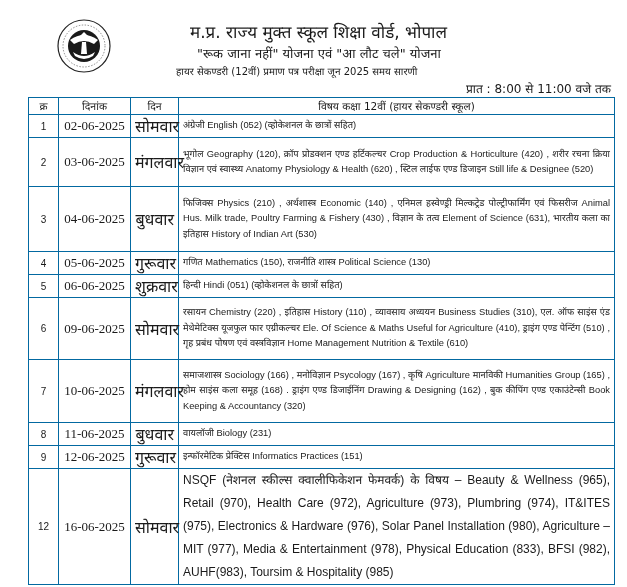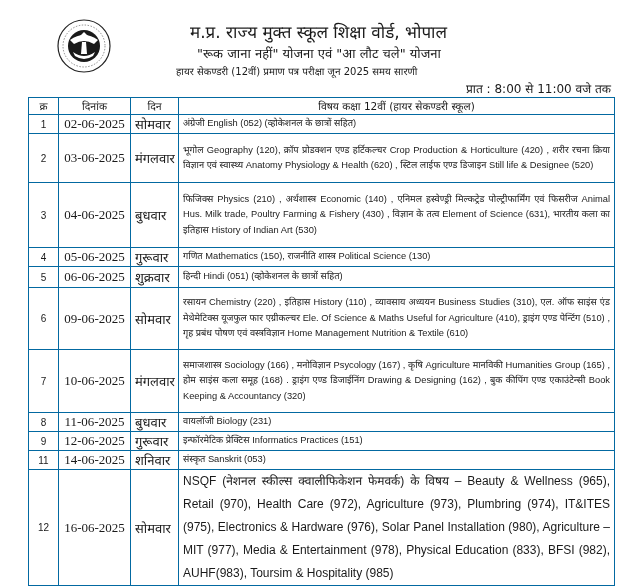--- a/index.html
+++ b/index.html
@@ -42,21 +42,21 @@
     font-weight: normal;
     margin-left: 44px;
   }
   col.c1 { width: 30px; }
   col.c2 { width: 72px; }
   col.c3 { width: 48px; }
   col.c4 { width: 436px; }
   th { font-size: 10.5px; height: 16px; }
   td.sn { text-align: center; font-family: "Liberation Sans", sans-serif; font-weight: bold; font-size: 10px; }
   td.dt { text-align: center; font-family: "Liberation Serif", serif; font-weight: bold; font-size: 13px; }
-  td.dy { text-align: left; font-size: 13px; }
+  td.dy { text-align: right; font-size: 16px; }
   td.subj {
     font-family: "Liberation Sans", sans-serif; font-size: 9.3px; font-weight: bold;
     line-height: 15.5px; text-align: justify; padding: 0 5px;
   }
   tr.r1 td { height: 17px; }
   tr.r2 td { height: 48px; }
   tr.r3 td { height: 64px; }
   tr.r4 td { height: 16px; }
   tr.r5 td { height: 20px; }
   tr.r6 td { height: 61px; }
@@ -149,26 +149,20 @@
       <td class="dt">11-06-2025</td>
       <td class="dy">बुधवार</td>
       <td class="subj">वायलॉजी Biology (231)</td>
     </tr>
     <tr class="r9">
       <td class="sn">9</td>
       <td class="dt">12-06-2025</td>
       <td class="dy">गुरूवार</td>
       <td class="subj">इन्फॉरमेटिक प्रेक्टिस Informatics Practices (151)</td>
     </tr>
-    <tr class="r11">
-      <td class="sn">11</td>
-      <td class="dt">14-06-2025</td>
-      <td class="dy">शनिवार</td>
-      <td class="subj">संस्कृत Sanskrit (053)</td>
-    </tr>
     <tr class="r12">
       <td class="sn">12</td>
       <td class="dt">16-06-2025</td>
       <td class="dy">सोमवार</td>
       <td class="subj">NSQF (नेशनल स्कील्स क्वालीफिकेशन फेमवर्क) के विषय – Beauty &amp; Wellness (965), Retail (970), Health Care (972), Agriculture (973), Plumbring (974), IT&amp;ITES (975), Electronics &amp; Hardware (976), Solar Panel Installation (980), Agriculture – MIT (977), Media &amp; Entertainment (978), Physical Education (833), BFSI (982), AUHF(983), Toursim &amp; Hospitality (985)</td>
     </tr>
   </tbody>
 </table>
 
 </body></html>

